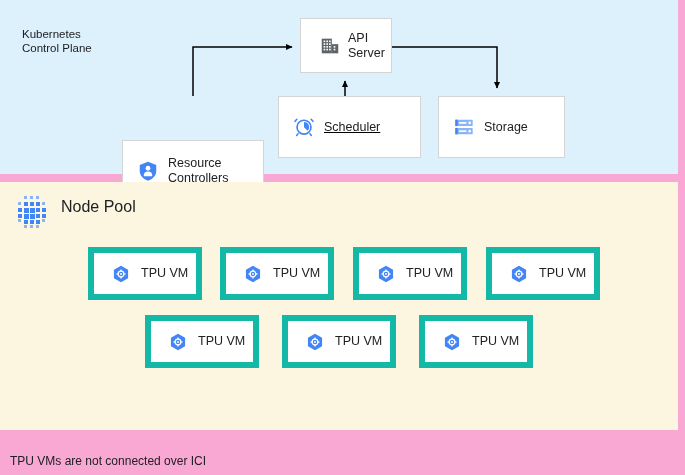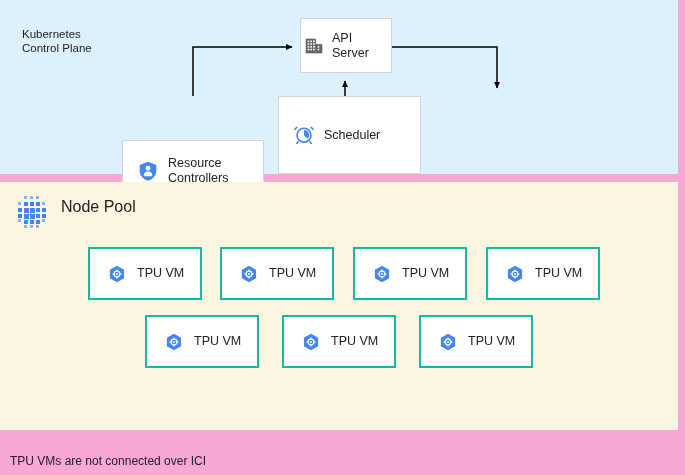--- a/index.html
+++ b/index.html
@@ -76,31 +76,31 @@
   .box-icon {
     flex: 0 0 auto;
     width: 22px;
     height: 22px;
     display: block;
   }
 
   
   #box-api-server {
     left: 300px; top: 18px; width: 92px; height: 55px;
-    padding-left: 2px; gap: 7px; align-items: center;
+    padding-left: 18px; gap: 7px; align-items: center;
   }
   #box-resource-controllers { left: 122px; top: 96px; width: 142px; height: 62px; margin-top: 44px; }
-  #box-scheduler            { left: 278px; top: 96px; width: 143px; height: 78px; }
+  #box-scheduler            { left: 278px; top: 96px; width: 143px; height: 62px; text-decoration: underline; }
   #box-storage              { left: 438px; top: 96px; width: 127px; height: 62px; }
 
   
   .tpu-box {
     position: absolute;
     background: #ffffff;
-    border: 2px solid #14b8a6;
+    border: 6px solid #14b8a6;
     height: 53px;
     display: flex;
     align-items: center;
     gap: 10px;
     padding-left: 17px;
   }
   .tpu-box .box-label { font-size: 12.5px; }
   .tpu-icon { flex: 0 0 auto; width: 20px; height: 20px; display: block; }
 
   
@@ -172,20 +172,33 @@
         <line x1="19.8" y1="3.6" x2="21.8" y2="5.8"></line>
         <line x1="5.5" y1="19.4" x2="4.0" y2="21.2"></line>
         <line x1="18.5" y1="19.4" x2="20.0" y2="21.2"></line>
       </g>
       <circle cx="12" cy="12.2" r="7.6" fill="none" stroke="#4285f4" stroke-width="1.8"></circle>
       <path d="M12 12.2 V6.6 A5.6 5.6 0 0 1 15.96 16.16 Z" fill="#4285f4"></path>
     </svg>
     <span class="box-label">Scheduler</span>
   </div>
 
+  <div class="box" id="box-storage">
+    <svg class="box-icon" viewBox="0 0 24 24">
+      <rect x="2.5" y="4" width="19" height="7" rx="0.6" fill="#8ab4f8"></rect>
+      <rect x="2.5" y="13" width="19" height="7" rx="0.6" fill="#8ab4f8"></rect>
+      <rect x="2.5" y="4" width="2.6" height="7" fill="#4285f4"></rect>
+      <rect x="2.5" y="13" width="2.6" height="7" fill="#4285f4"></rect>
+      <rect x="6.6" y="6.6" width="8" height="1.8" fill="#ffffff"></rect>
+      <rect x="6.6" y="15.6" width="8" height="1.8" fill="#ffffff"></rect>
+      <circle cx="18.2" cy="7.5" r="1.4" fill="#ffffff"></circle>
+      <circle cx="18.2" cy="16.5" r="1.4" fill="#ffffff"></circle>
+    </svg>
+    <span class="box-label">Storage</span>
+  </div>
 
   <div class="panel" id="node-pool-panel"></div>
 
   <svg id="node-pool-icon" viewBox="0 0 40 40">
     <g fill="#8ab4f8">
       <rect x="12" y="4" width="3" height="3"></rect>
       <rect x="18" y="4" width="3" height="3"></rect>
       <rect x="24" y="4" width="3" height="3"></rect>
       <rect x="6" y="10" width="3" height="3"></rect>
       <rect x="30" y="10" width="3" height="3"></rect>

